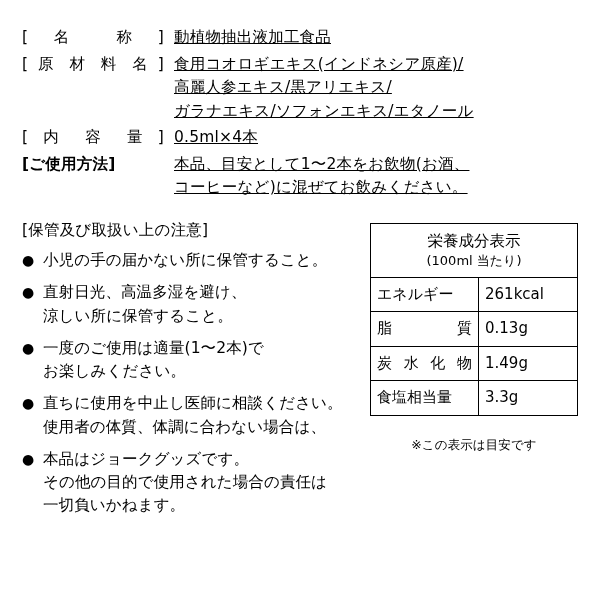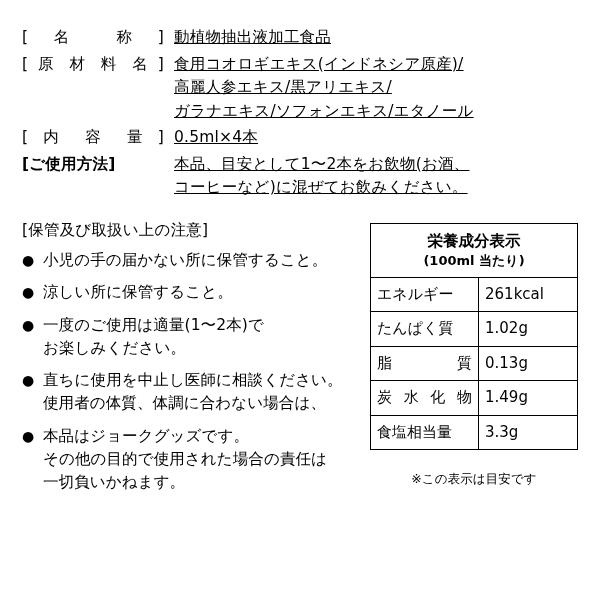--- a/index.html
+++ b/index.html
@@ -106,21 +106,20 @@
   }
   table.nutri td {
     border: 1.5px solid #000;
     font-size: 15px;
     padding: 7px 6px;
     line-height: 1.3;
   }
   td.nutri-head {
     text-align: center;
     padding: 6px 4px 7px 4px;
-    font-weight: bold;
   }
   .nutri-head .t1 { display: block; font-size: 15.5px; }
   .nutri-head .t2 { display: block; font-size: 13px; margin-top: 2px; }
   td.n-name {
     width: 108px;
     box-sizing: border-box;
   }
   .n-name .spread {
     display: flex;
     justify-content: space-between;
@@ -218,20 +217,21 @@
     <div class="notes">
       <div class="notes-title">[保管及び取扱い上の注意]</div>
 
       <div class="note">
         <span class="bullet">●</span>
         <span class="ln">小児の手の届かない所に保管すること。</span>
       </div>
 
       <div class="note">
         <span class="bullet">●</span>
+        <span class="ln">直射日光、高温多湿を避け、</span>
         <span class="ln">涼しい所に保管すること。</span>
       </div>
 
       <div class="note">
         <span class="bullet">●</span>
         <span class="ln">一度のご使用は適量(1〜2本)で</span>
         <span class="ln">お楽しみください。</span>
       </div>
 
       <div class="note">
@@ -258,26 +258,20 @@
             </td>
           </tr>
 
           <tr>
             <td class="n-name">
               <span class="plain">エネルギー</span>
             </td>
             <td class="n-val">261kcal</td>
           </tr>
 
-          <tr>
-            <td class="n-name">
-              <span class="plain">たんぱく質</span>
-            </td>
-            <td class="n-val">1.02g</td>
-          </tr>
 
           <tr>
             <td class="n-name">
               <span class="spread">
                 <span>脂</span>
                 <span>質</span>
               </span>
             </td>
             <td class="n-val">0.13g</td>
           </tr>

